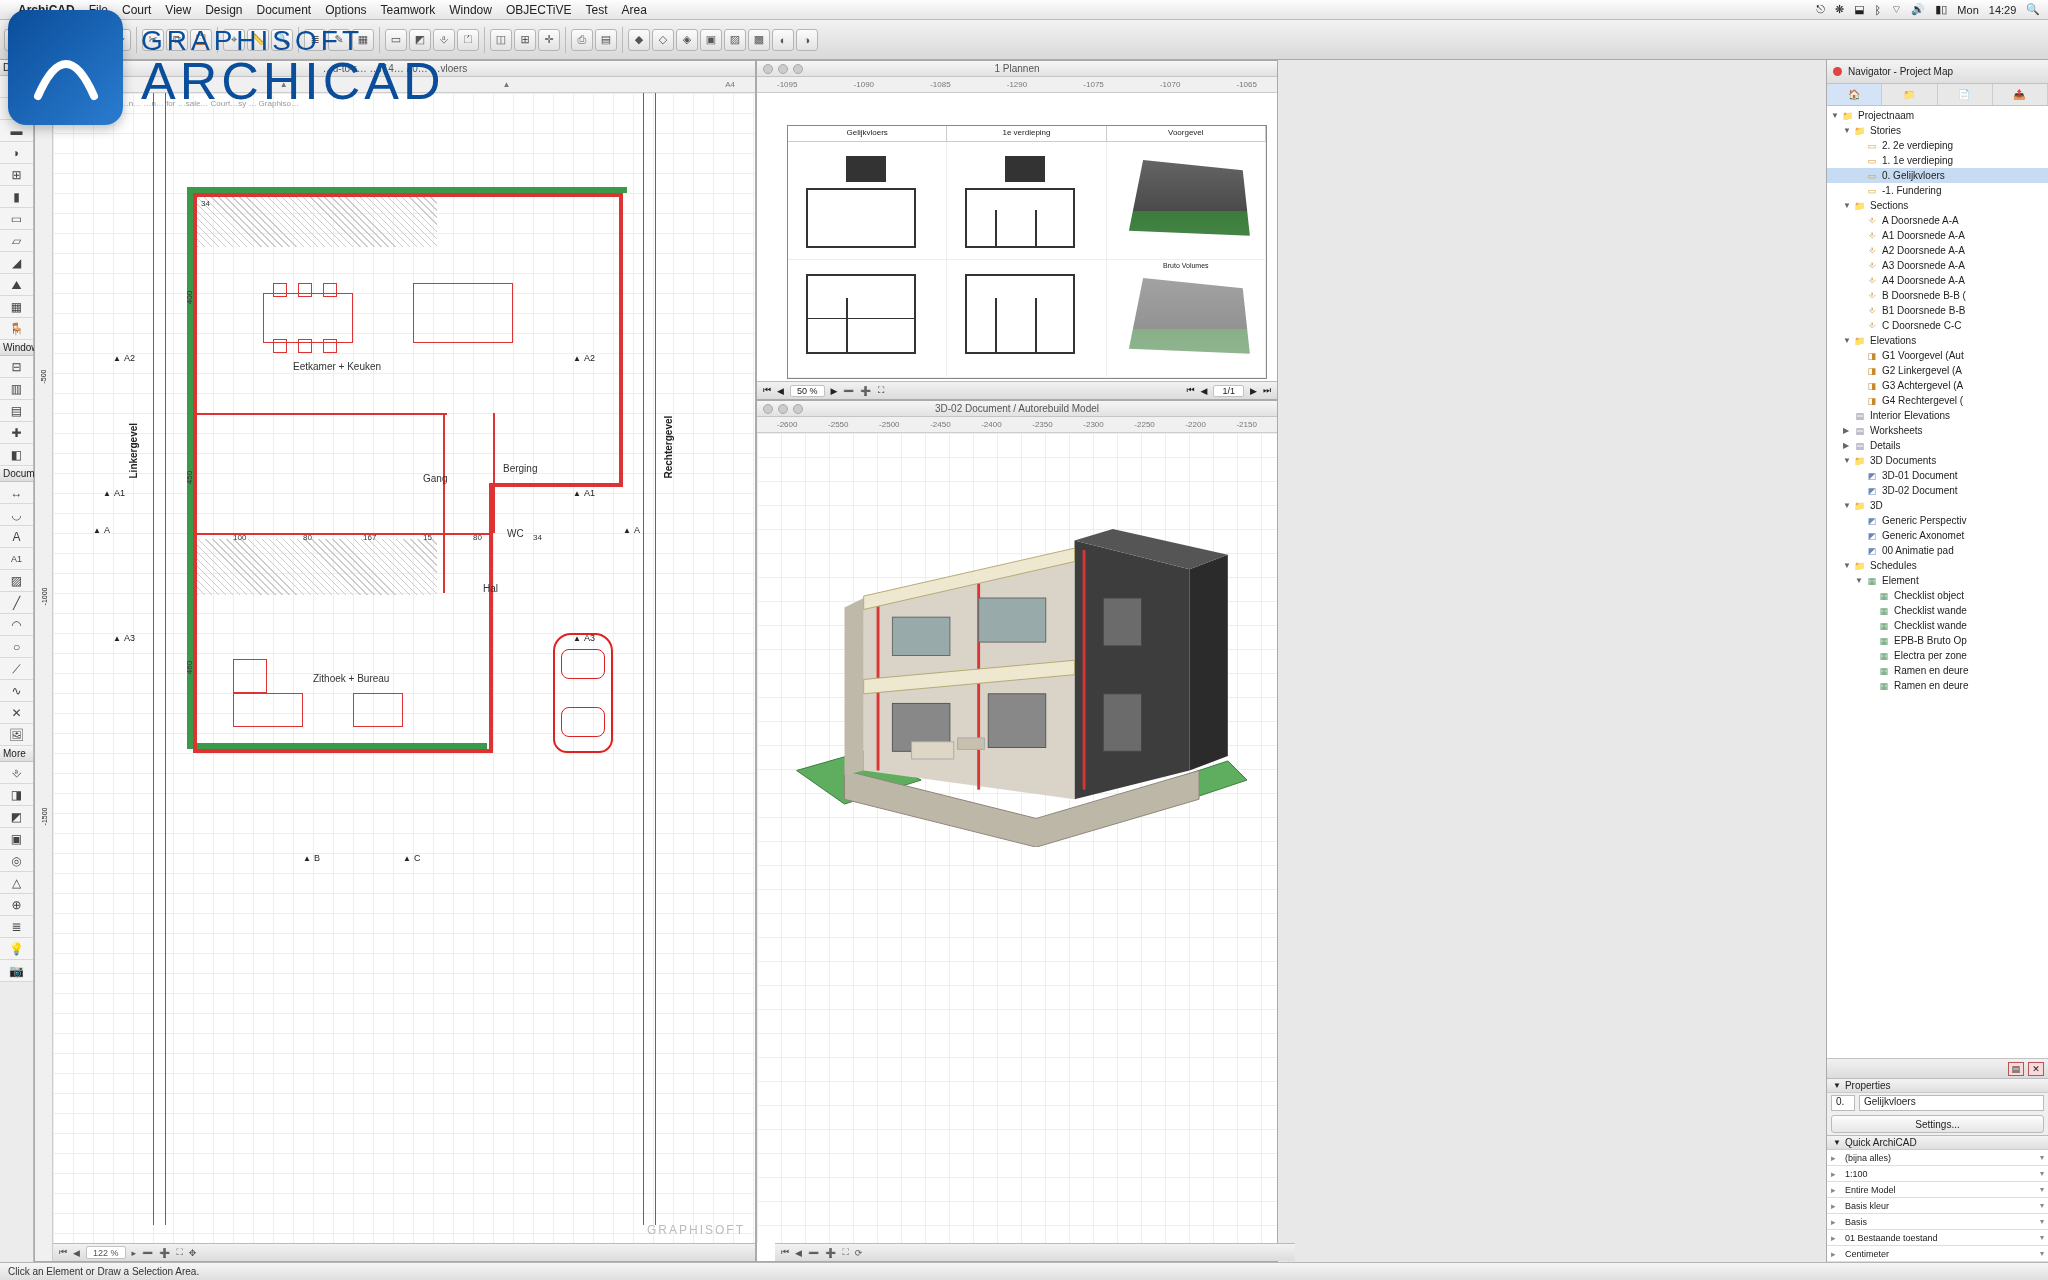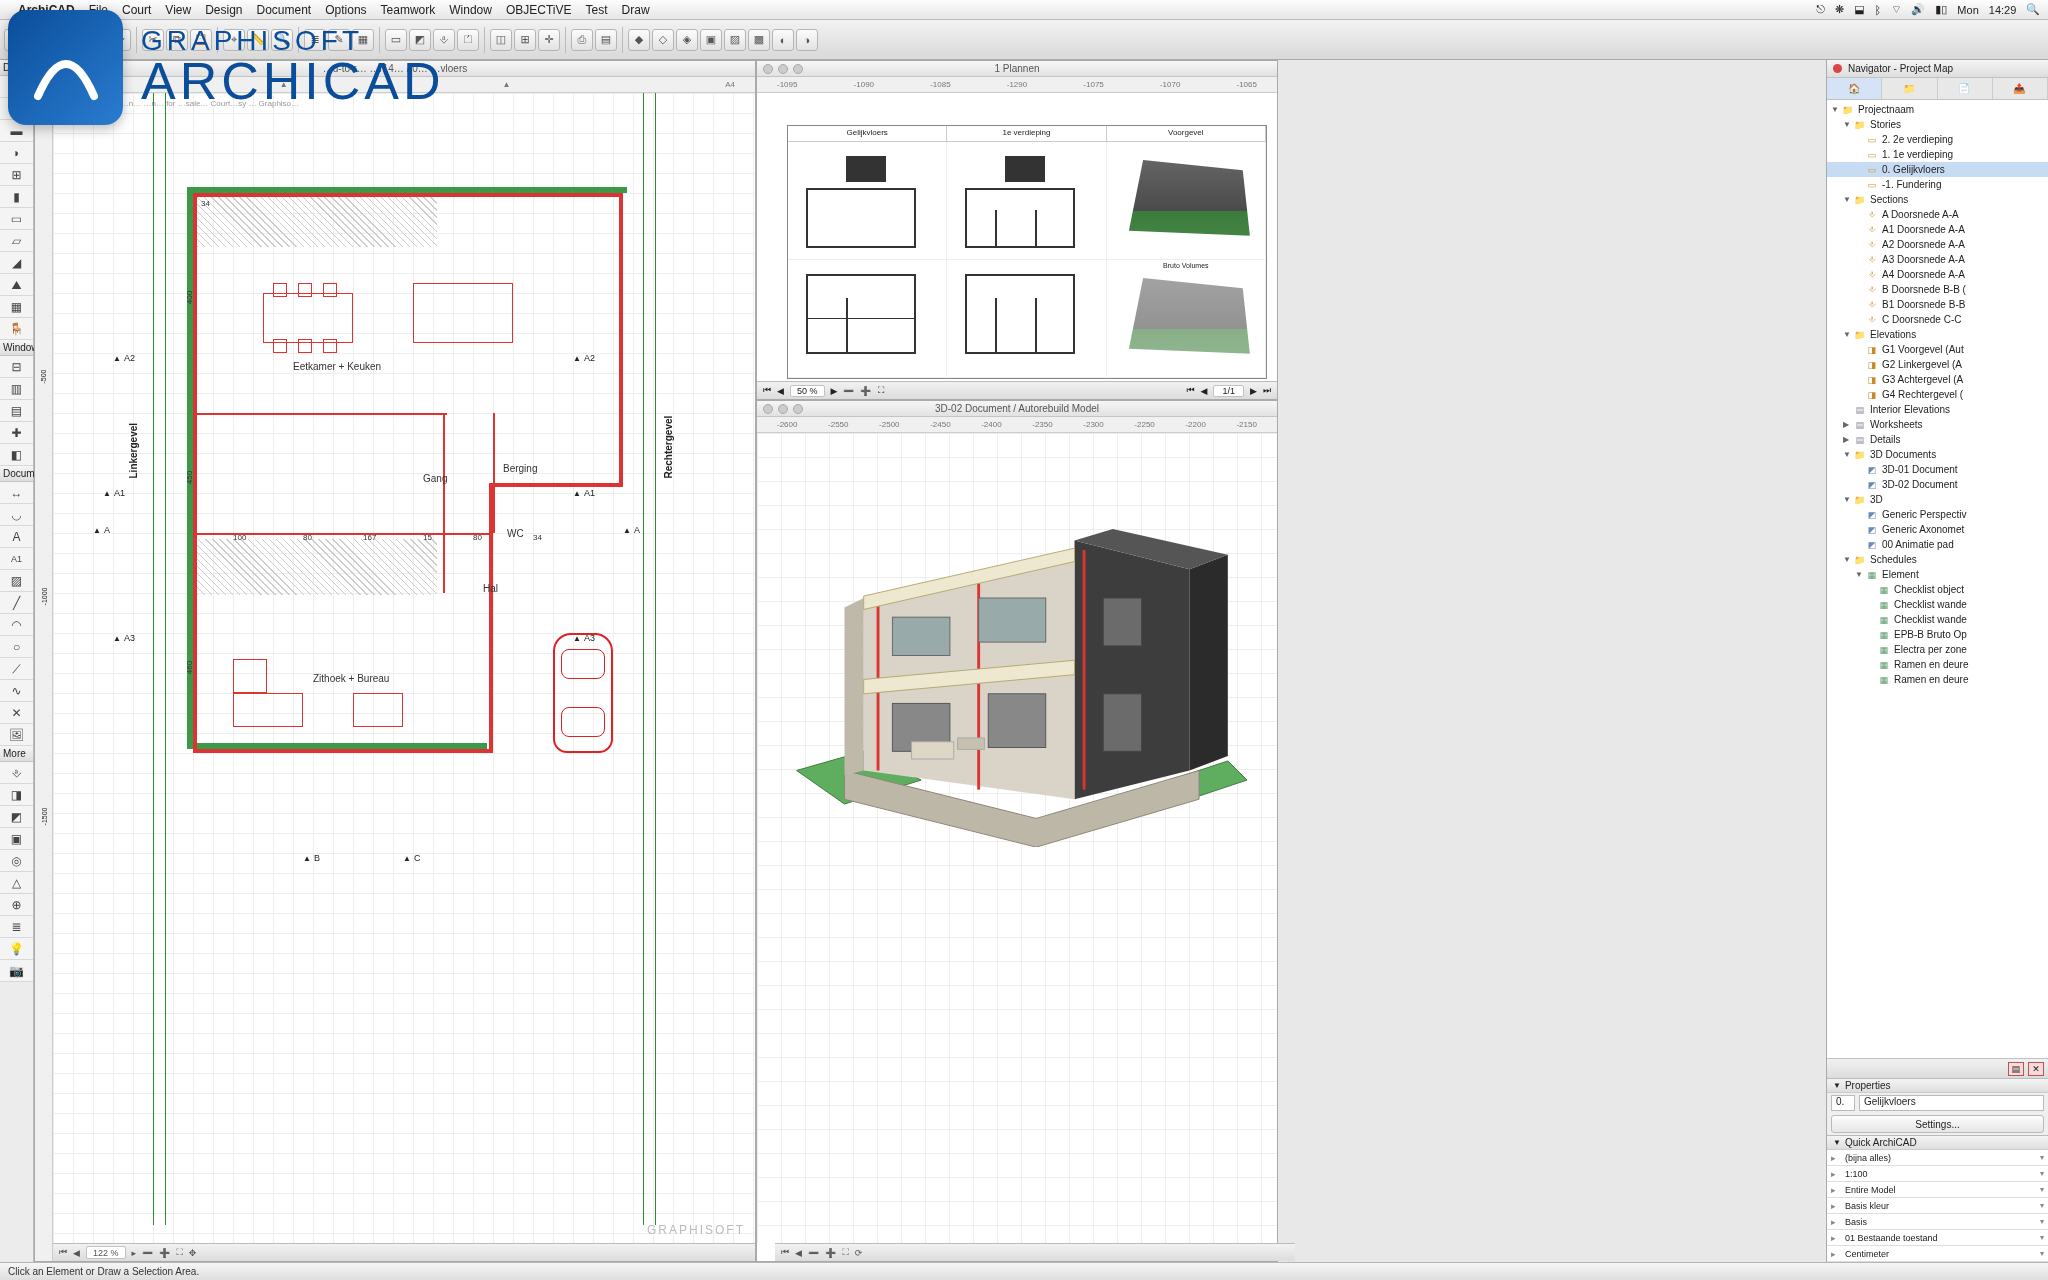--- a/index.html
+++ b/index.html
@@ -75,21 +75,21 @@
 
 
 .viewport-3d { position: absolute; top: 400px; left: 756px; width: 522px; bottom: 18px; background: #fff; border: 1px solid #aaa; display: flex; flex-direction: column; }
 .v3-canvas { flex: 1; position: relative; background: #fff;
   background-image: linear-gradient(#eee 1px, transparent 1px), linear-gradient(90deg, #eee 1px, transparent 1px);
   background-size: 24px 24px; overflow: hidden; }
 .house3d { position: absolute; left: 30px; top: 50px; right: 30px; bottom: 40px; }
 
 
 .navigator { position: absolute; top: 60px; right: 0; width: 222px; bottom: 18px; background: #efefef; border-left: 1px solid #aaa; display: flex; flex-direction: column; }
-.nav-header { height: 18px; background: linear-gradient(#f4f4f4,#dedede); border-bottom: 1px solid #c2c2c2; font-size: 10px; padding: 1px 6px; display: flex; align-items: center; }
+.nav-header { height: 24px; background: linear-gradient(#f4f4f4,#dedede); border-bottom: 1px solid #c2c2c2; font-size: 10px; padding: 1px 6px; display: flex; align-items: center; }
 .nav-header .dot { width: 9px; height: 9px; border-radius: 50%; background: #d44; margin-right: 6px; }
 .nav-tabs { height: 22px; display: flex; border-bottom: 1px solid #c2c2c2; background: #e8e8e8; }
 .nav-tab { flex: 1; border-right: 1px solid #ccc; display: flex; align-items: center; justify-content: center; font-size: 10px; }
 .nav-tab.active { background: #d4e3f5; }
 .nav-tree { flex: 1; overflow: auto; background: #fff; font-size: 10px; padding: 2px 0; }
 .tree-row { display: flex; align-items: center; height: 15px; padding-left: 4px; white-space: nowrap; }
 .tree-row.sel { background: #c7dbf3; }
 .tree-indent { display: inline-block; }
 .tree-toggle { width: 10px; font-size: 8px; color: #666; }
 .tree-icon { width: 14px; height: 12px; margin-right: 3px; display: inline-flex; align-items: center; justify-content: center; font-size: 9px; }
@@ -132,21 +132,21 @@
   <span class="menuitem">File</span>
   <span class="menuitem">Court</span>
   <span class="menuitem">View</span>
   <span class="menuitem">Design</span>
   <span class="menuitem">Document</span>
   <span class="menuitem">Options</span>
   <span class="menuitem">Teamwork</span>
   <span class="menuitem">Window</span>
   <span class="menuitem">OBJECTiVE</span>
   <span class="menuitem">Test</span>
-  <span class="menuitem">Draw</span>
+  <span class="menuitem">Area</span>
   <div class="right">
     <span>⎋</span>
     <span>❋</span>
     <span>⬓</span>
     <span>ᛒ</span>
     <span>⌔</span>
     <span>🔊</span>
     <span>▮▯</span>
     <span>Mon</span>
     <span>14:29</span>

